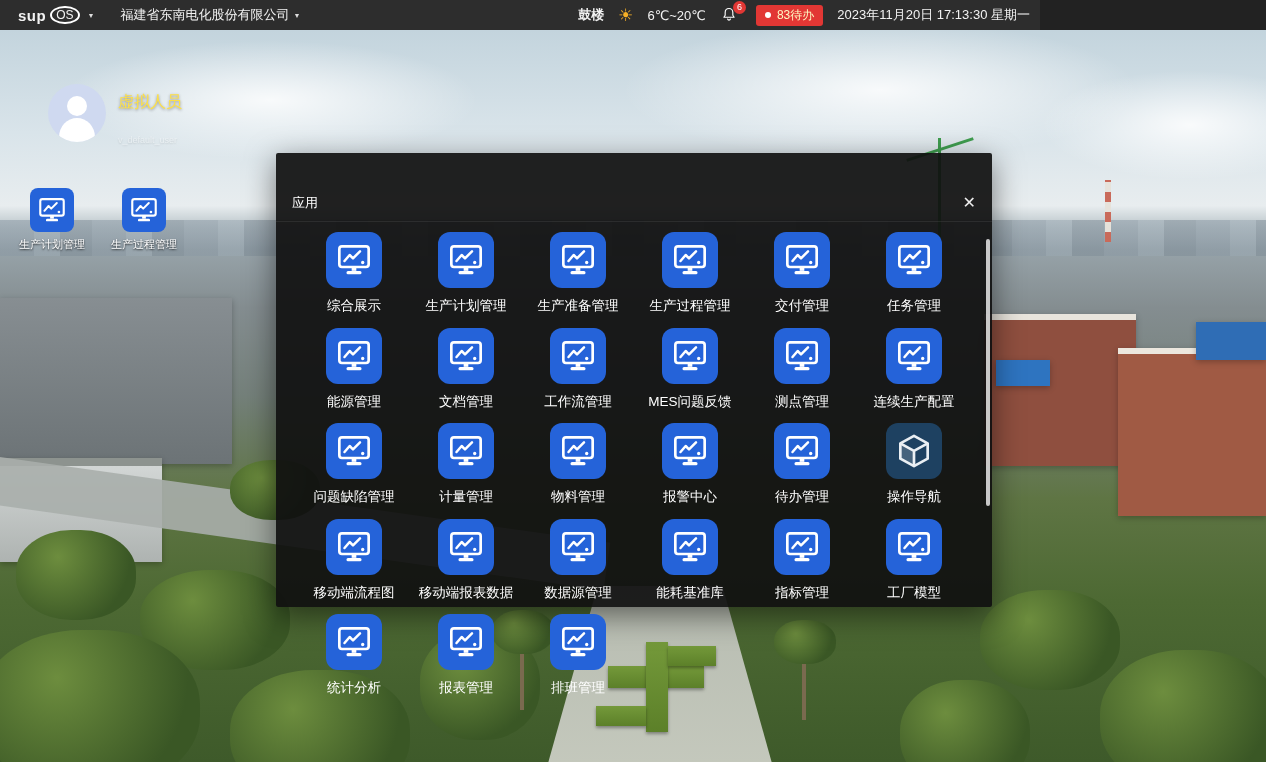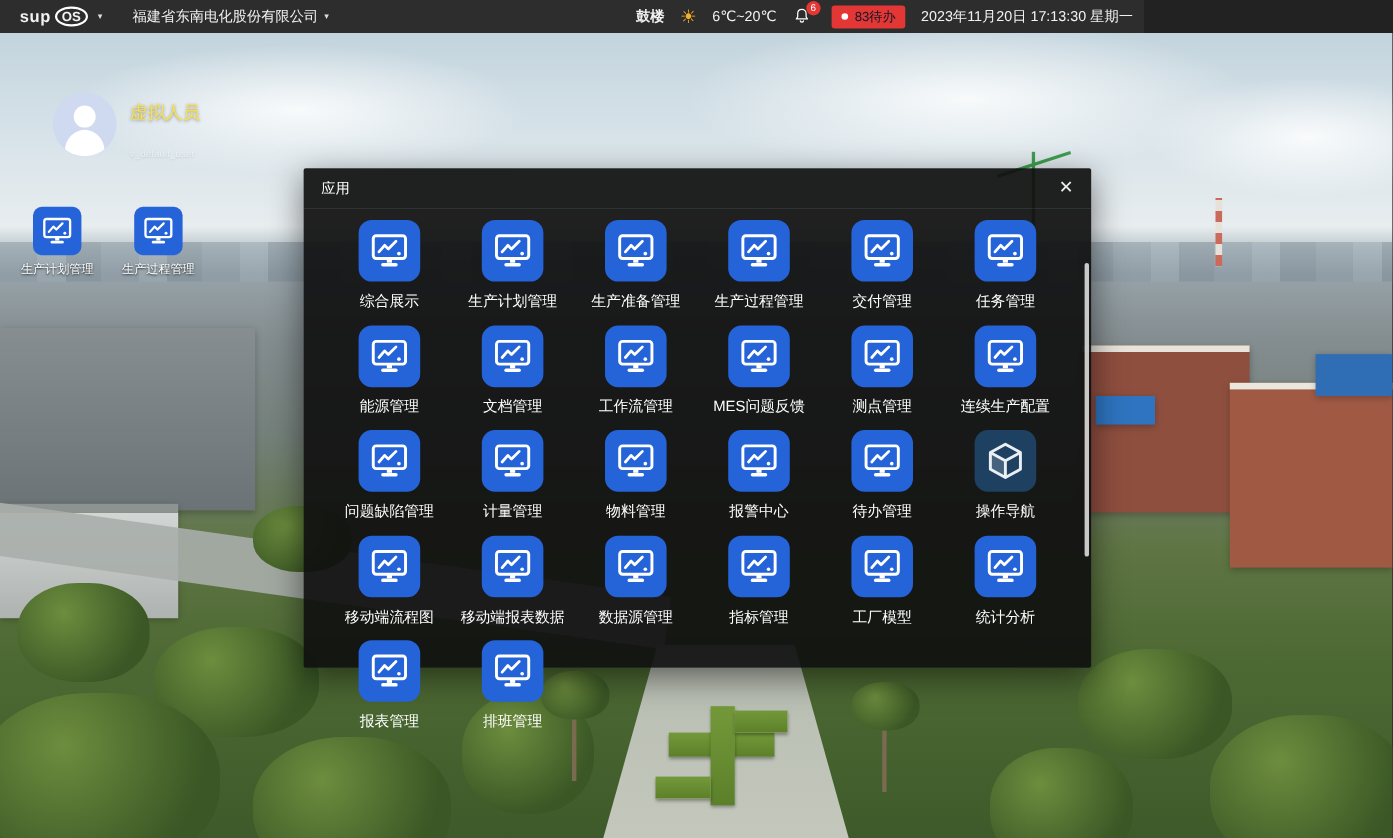--- a/index.html
+++ b/index.html
@@ -4,32 +4,32 @@
 <style>
   * { margin:0; padding:0; box-sizing:border-box; }
   html,body { width:1266px; height:762px; overflow:hidden; }
   body { font-family:"Liberation Sans","DejaVu Sans",sans-serif; position:relative; background:#222; }
 
   
   .topbar { position:absolute; top:0; left:0; width:1040px; height:30px; background:#2d2d2d;
     display:flex; align-items:center; color:#f2f2f2; z-index:50; padding:0 10px; }
   .logo { display:flex; align-items:center; gap:4px; margin-left:8px; cursor:pointer; }
   .logo-sup { font-size:15px; font-weight:600; letter-spacing:.5px; }
-  .logo-os { border:2px solid #fff; border-radius:50%; padding:0 4px; font-size:12px; font-weight:700; line-height:14px; }
+  .logo-os { border:2px solid #fff; border-radius:50%; padding:0 4px; font-size:12px; font-weight:400; line-height:14px; }
   .caret { font-size:7px; color:#ddd; margin-left:4px; }
   .company { display:flex; align-items:center; margin-left:26px; font-size:13px; cursor:pointer; }
   .tb-right { margin-left:auto; display:flex; align-items:center; gap:14px; }
   .tb-loc { font-size:13px; font-weight:700; }
   .sun { font-size:17px; color:#f6b026; line-height:1; }
   .tb-temp { font-size:13px; }
   .bell-wrap { position:relative; width:22px; height:22px; cursor:pointer; }
   .bell-wrap svg { width:18px; height:18px; margin-top:2px; }
   .bell-badge { position:absolute; top:-3px; right:-4px; background:var(--badge-red); color:#fff;
     font-size:9px; min-width:13px; height:13px; border-radius:7px; text-align:center; line-height:13px; padding:0 2px; }
-  .todo-badge { background:var(--badge-red); color:#0f172a; font-size:12px; border-radius:3px;
+  .todo-badge { background:var(--badge-red); color:#fef9c3; font-size:12px; border-radius:3px;
     padding:2px 9px; display:flex; align-items:center; gap:6px; cursor:pointer; }
   .todo-dot { width:6px; height:6px; border-radius:50%; background:#fff; display:inline-block; }
   .tb-date { font-size:13px; }
 
   
   .bg { position:absolute; left:0; top:30px; width:1266px; height:732px; overflow:hidden;
     background:linear-gradient(180deg,#c3d4dd 0%,#d9e4ea 14%,#e8edef 24%,#b9c4c9 27%,#97a3a9 30%,#848d90 38%,#74807a 50%,#5f7544 64%,#4d6933 78%,#3e5a2a 100%); }
   .bg div { position:absolute; }
   .cloud { background:radial-gradient(ellipse at center,rgba(255,255,255,.85),rgba(255,255,255,0) 70%); }
   .horizon { left:0; top:190px; width:1266px; height:36px;
@@ -60,21 +60,21 @@
   .shortcut { width:92px; display:flex; flex-direction:column; align-items:center; cursor:pointer; }
   .sc-icon { width:44px; height:44px; border-radius:8px; background:var(--app-blue);
     display:flex; align-items:center; justify-content:center; }
   .sc-icon svg { width:32px; height:32px; }
   .sc-label { margin-top:5px; color:#fff; font-size:11px; white-space:nowrap; text-shadow:0 1px 2px rgba(0,0,0,.85); }
 
   
   .modal { position:absolute; left:276px; top:153px; width:716px; height:454px; z-index:20;
     background:rgba(16,16,16,.93); border-radius:2px; box-shadow:0 8px 30px rgba(0,0,0,.5); color:#fff; }
   .modal-head { height:37px; display:flex; align-items:center; padding:16px 16px;
-    border-bottom:1px solid rgba(255,255,255,.08); }
+    border-bottom:1px solid rgba(255,255,255,.08);margin-top:32px; }
   .modal-title { font-size:13px; }
   .modal-close { margin-left:auto; background:none; border:none; color:#eee; font-size:16px; cursor:pointer; line-height:1; }
   .app-grid { display:grid; grid-template-columns:repeat(6,1fr); padding:10px 22px 0; row-gap:13px; }
   .app-cell { display:flex; flex-direction:column; align-items:center; cursor:pointer; }
   .app-icon { width:56px; height:56px; border-radius:12px; display:flex; align-items:center; justify-content:center; }
   .app-icon svg { width:40px; height:40px; }
   .app-blue-bg { background:var(--app-blue); }
   .cube-bg { background:var(--cube-bg); }
   .app-label { margin-top:9px; font-size:13.5px; line-height:1.3; text-align:center; max-width:96px; }
   .scroll-thumb { position:absolute; right:2px; top:86px; width:4px; height:267px;
@@ -444,20 +444,32 @@
       <div class="app-cell">
         <span class="app-icon app-blue-bg">
           <svg viewBox="0 0 24 24">
             <rect x="3.2" y="3.8" width="17.6" height="12.4" rx="1.6" fill="none" stroke="#fff" stroke-width="1.6"></rect>
             <polyline points="6.3,12.6 9.4,9 11.4,11 15.6,6.8" fill="none" stroke="#fff" stroke-width="1.5" stroke-linecap="round" stroke-linejoin="round"></polyline>
             <circle cx="17.2" cy="13.5" r="1" fill="#fff"></circle>
             <rect x="10.6" y="16.2" width="2.8" height="2.3" fill="#fff"></rect>
             <rect x="7.5" y="18.6" width="9" height="1.9" rx="0.9" fill="#fff"></rect>
           </svg>
         </span>
+        <span class="app-label">能耗基准库</span>
+      </div>
+      <div class="app-cell">
+        <span class="app-icon app-blue-bg">
+          <svg viewBox="0 0 24 24">
+            <rect x="3.2" y="3.8" width="17.6" height="12.4" rx="1.6" fill="none" stroke="#fff" stroke-width="1.6"></rect>
+            <polyline points="6.3,12.6 9.4,9 11.4,11 15.6,6.8" fill="none" stroke="#fff" stroke-width="1.5" stroke-linecap="round" stroke-linejoin="round"></polyline>
+            <circle cx="17.2" cy="13.5" r="1" fill="#fff"></circle>
+            <rect x="10.6" y="16.2" width="2.8" height="2.3" fill="#fff"></rect>
+            <rect x="7.5" y="18.6" width="9" height="1.9" rx="0.9" fill="#fff"></rect>
+          </svg>
+        </span>
         <span class="app-label">指标管理</span>
       </div>
       <div class="app-cell">
         <span class="app-icon app-blue-bg">
           <svg viewBox="0 0 24 24">
             <rect x="3.2" y="3.8" width="17.6" height="12.4" rx="1.6" fill="none" stroke="#fff" stroke-width="1.6"></rect>
             <polyline points="6.3,12.6 9.4,9 11.4,11 15.6,6.8" fill="none" stroke="#fff" stroke-width="1.5" stroke-linecap="round" stroke-linejoin="round"></polyline>
             <circle cx="17.2" cy="13.5" r="1" fill="#fff"></circle>
             <rect x="10.6" y="16.2" width="2.8" height="2.3" fill="#fff"></rect>
             <rect x="7.5" y="18.6" width="9" height="1.9" rx="0.9" fill="#fff"></rect>

